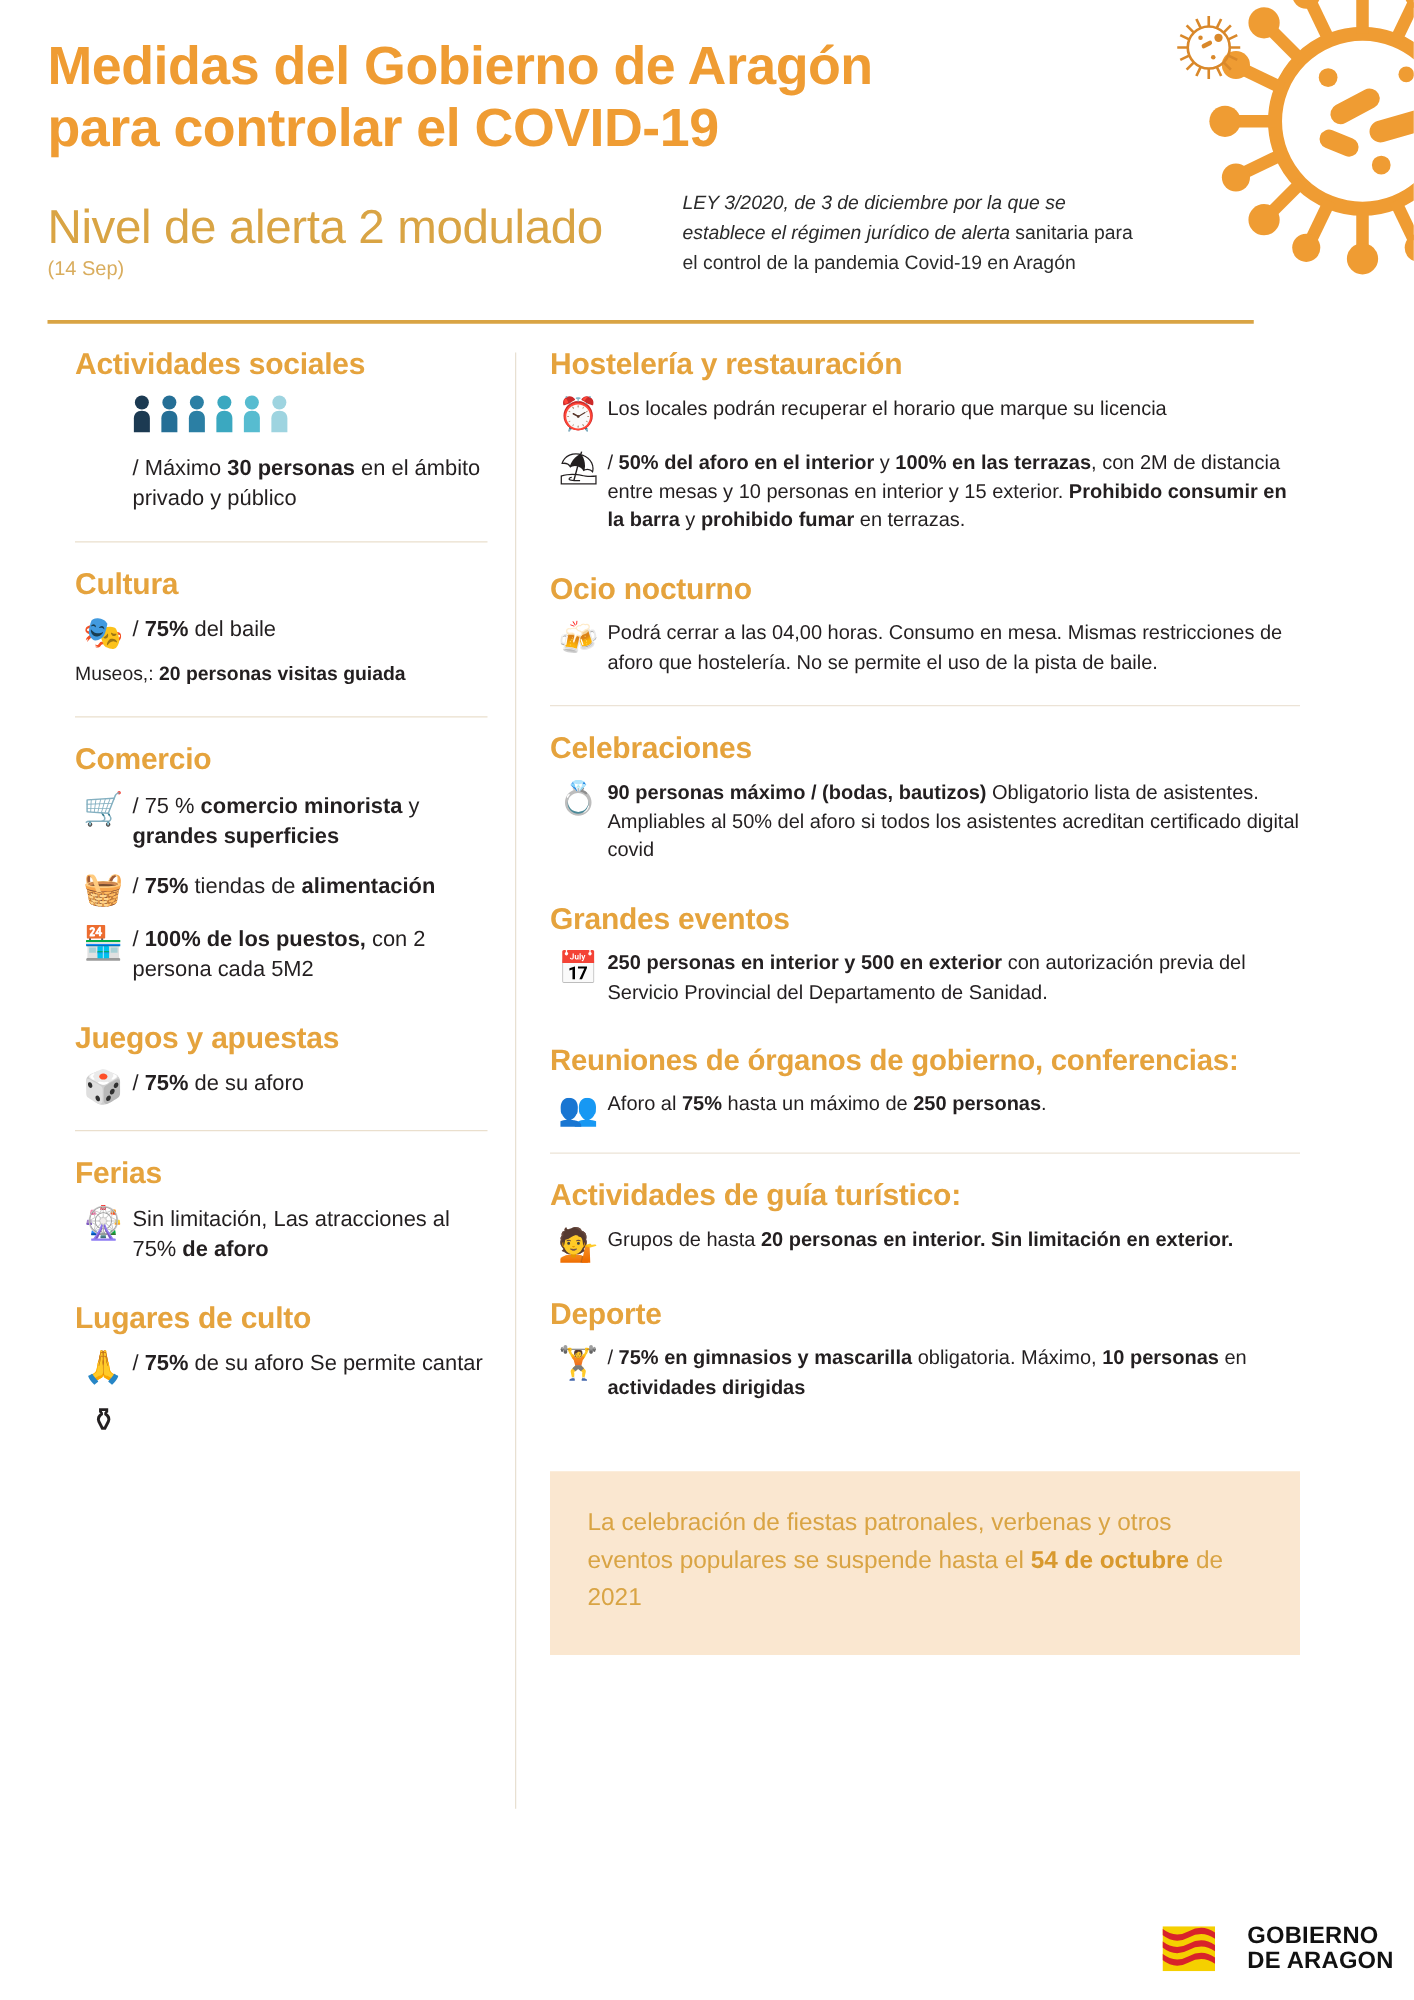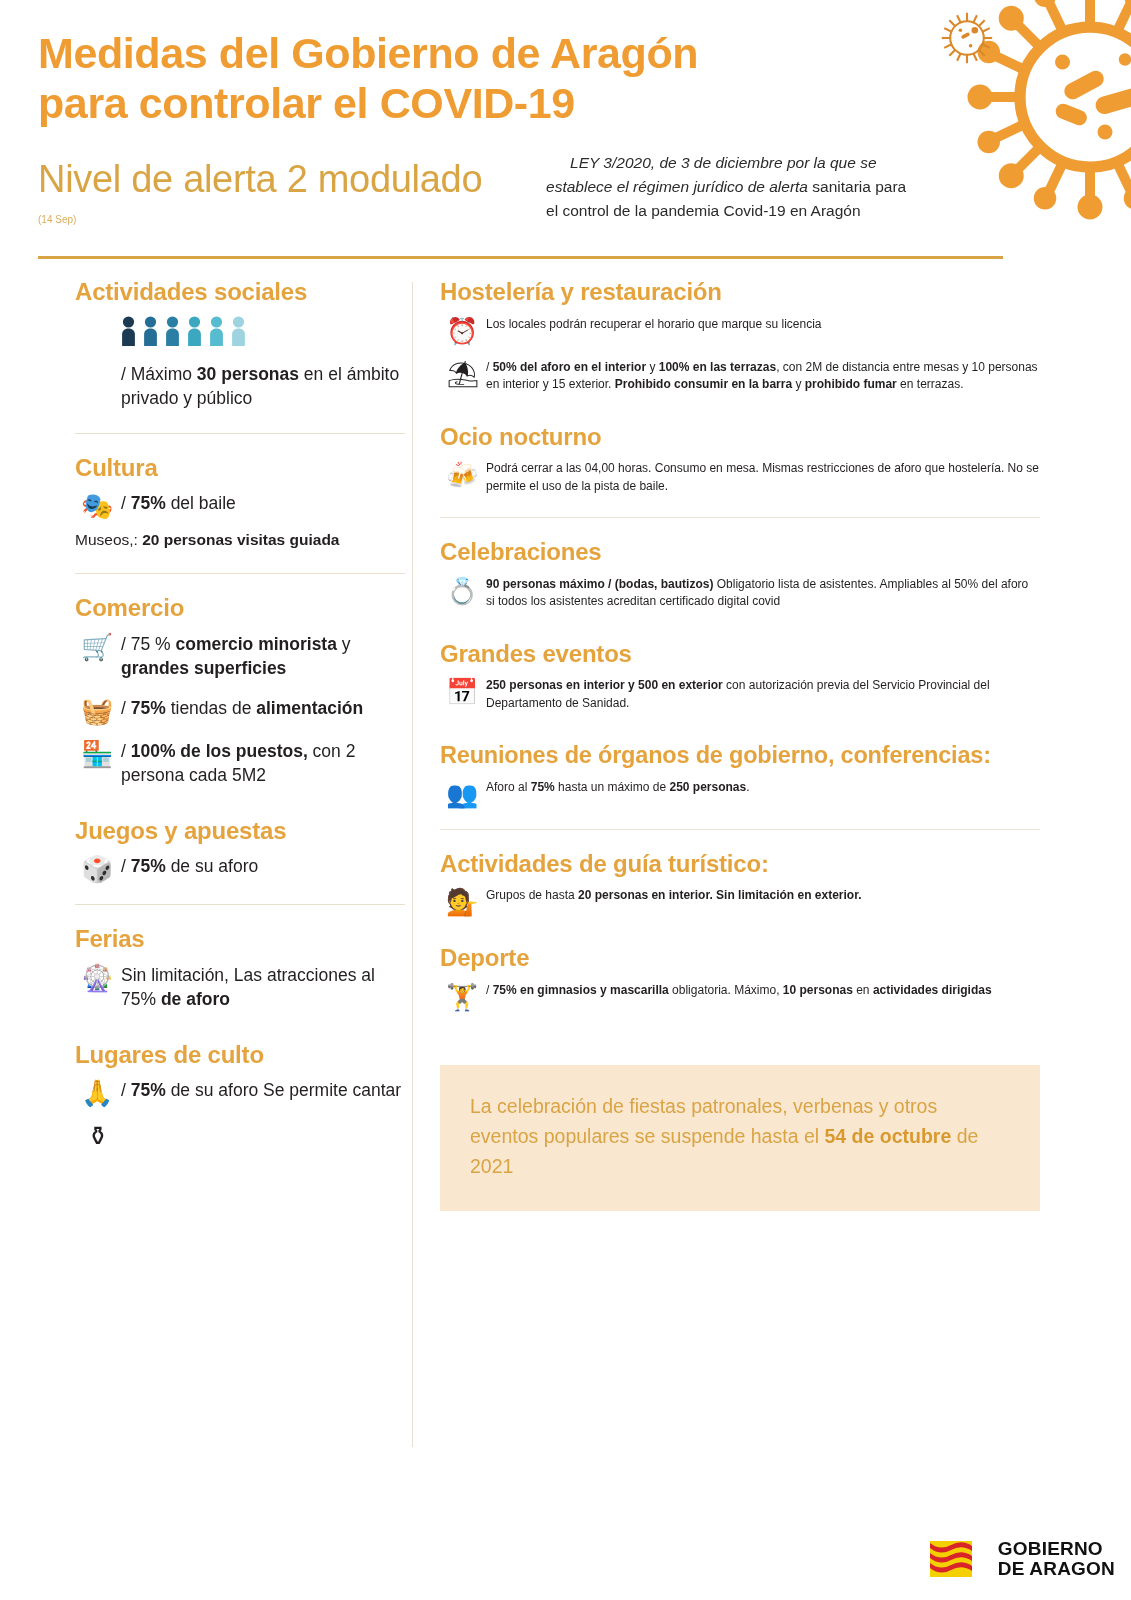--- a/index.html
+++ b/index.html
@@ -23,32 +23,32 @@
   h1.title{
     font-size:43px;line-height:1.17;font-weight:700;color:#ef9c33;
     margin:0;letter-spacing:-0.4px;
   }
   .subhead-row{display:flex;align-items:flex-end;margin-top:22px;}
   .subhead-left{width:560px;}
   .nivel{
     font-size:38px;color:#d9a444;font-weight:400;line-height:1;letter-spacing:-0.3px;
     margin:0;
   }
-  .fecha{font-size:10px;color:#d9ad5e;margin-top:16px;}
+  .fecha{font-size:16px;color:#d9ad5e;margin-top:6px;}
   .ley{
     font-size:15.5px;line-height:1.55;color:#2b2b2b;width:410px;margin-bottom:2px;
   }
-  .ley i{font-style:italic;margin-left:24px;}
+  .ley i{font-style:italic;}
   .header-rule{
     position:absolute;left:38px;top:256px;width:965px;height:3px;background:#d9a444;
   }
 
   
   .cols{position:absolute;left:0;top:278px;width:1131px;}
-  .col-left{position:absolute;left:75px;top:0;width:330px;}
+  .col-left{position:absolute;left:60px;top:0;width:330px;}
   .col-right{position:absolute;left:440px;top:0;width:600px;}
   .vdivider{position:absolute;left:412px;top:282px;width:1px;height:1165px;background:#e8e0d2;}
 
   h2.sec{
     color:#e5a33d;font-size:24px;font-weight:700;margin:0 0 10px 0;line-height:1.15;
     letter-spacing:-0.2px;
   }
   h2.sec.wide{font-size:23.5px;white-space:nowrap;}
 
   .hr{height:1px;background:#eadfcd;margin:22px 0 20px 0;}
@@ -57,21 +57,21 @@
   .item{display:flex;align-items:flex-start;margin-bottom:15px;}
   .ico{
     flex:0 0 auto;width:46px;display:flex;justify-content:center;align-items:flex-start;
     padding-top:2px;
   }
   .txt{flex:1 1 auto;font-size:17.5px;line-height:1.42;color:#231f20;}
   .txt b{font-weight:700;}
   .txt .sl{font-weight:400;}
 
   .col-left .txt{font-size:17.5px;line-height:1.40;}
-  .col-right .txt{font-size:12px;line-height:1.46;}
+  .col-right .txt{font-size:16px;line-height:1.46;}
 
   .people{display:flex;gap:3px;justify-content:flex-start;margin:4px 0 16px 44px;}
   .museo{font-size:15.5px;line-height:1.35;margin-top:-4px;color:#231f20;}
 
   .callout{
     margin-top:26px;background:#fae7d0;padding:26px 30px 30px 30px;
     color:#d9a444;font-size:19.5px;line-height:1.55;
   }
   .callout b{font-weight:700;color:#d8992e;}
 

